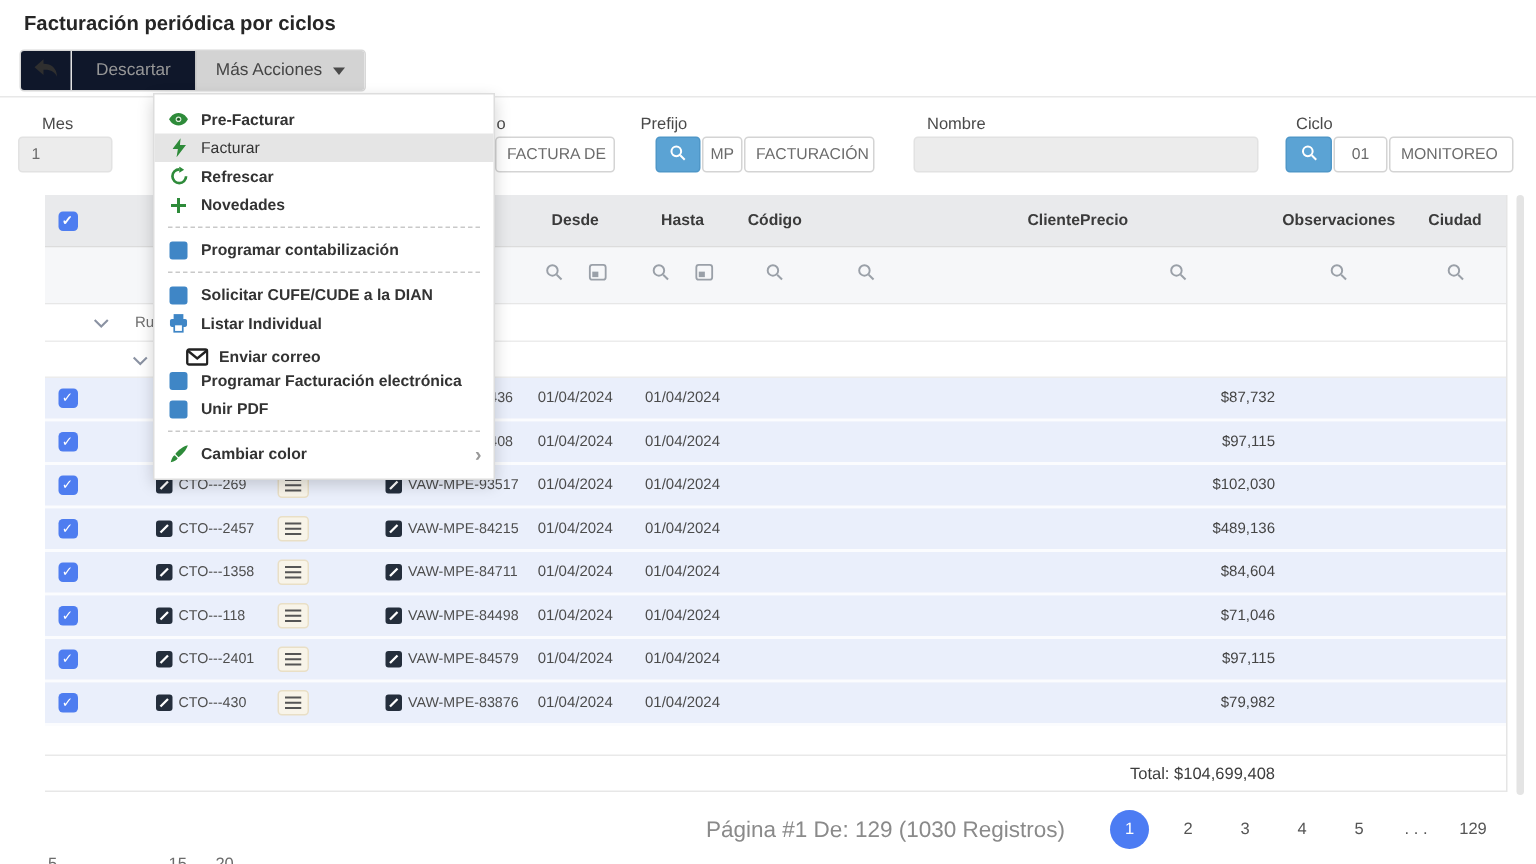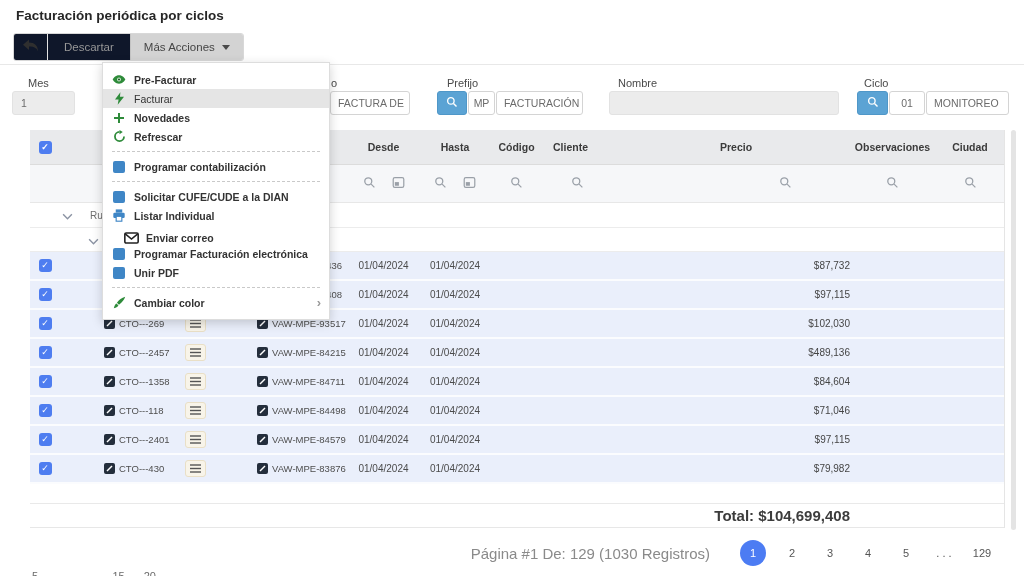--- a/index.html
+++ b/index.html
@@ -24,42 +24,42 @@
   .fbox.gray { background:#ececec; border:1px solid #e2e2e2; padding-left:8px; }
   .fbox.white { background:#fff; border:1px solid #d4d4d4; padding-left:7px; }
   .fbox.center { justify-content:center; padding-left:0; }
   .qbtn { position:absolute; height:24px; background:#5ba3d4; border:1px solid #4f97c8; border-radius:3px; display:flex; align-items:center; justify-content:center; cursor:pointer; }
 
   
   .table { position:absolute; left:30px; top:130px; width:975px; border-right:1px solid #e5e5e5; }
   .grid { display:grid; grid-template-columns:30px 18px 17px 90px 67px 93px 77px 66px 57px 175px 130px 85px 70px; align-items:center; }
   .thead { height:35px; background:#e9eaec; border-bottom:1px solid #dcdcdc; font-size:10.5px; font-weight:700; color:#3b3b3b; }
   .tfilter { height:38px; background:#f6f7f9; border-bottom:1px solid #e7e7e7; }
-  .hc { text-align:center; } .hl { text-align:left; padding-left:8px; } .hr { text-align:left; }
+  .hc { text-align:center; } .hl { text-align:right; padding-left:8px; } .hr { text-align:left; }
   .icons { display:flex; align-items:center; justify-content:center; gap:16px; }
   .icons.left { justify-content:flex-start; padding-left:26px; }
   .group-row { background:#fff; border-bottom:1px solid #ececec; display:flex; align-items:center; }
   .g1 { height:25px; padding-left:32px; gap:17px; }
   .g2 { height:24px; padding-left:58px; }
   .group-label { font-size:10px; color:#6f6f6f; }
   .row { height:29px; background:#eaeffb; border-bottom:2px solid #fbfcfe; font-size:10px; color:#4b4b4b; }
   .cb { width:13px; height:13px; background:#4e7df0; border-radius:3px; color:#fff; font-size:9px; line-height:13px; text-align:center; display:inline-block; cursor:pointer; }
   .cb-wrap { text-align:center; }
   .flexcell { display:flex; align-items:center; gap:4px; }
   .contract-cell { padding-left:9px; }
   .factura-cell { padding-left:5px; }
   .factura-cell.frag { justify-content:flex-end; padding-right:3px; }
   .code-text { font-size:9.5px; color:#4e4e4e; white-space:nowrap; }
   .doc-ic { width:11px; height:11px; background:#242e3c; border-radius:2px; display:inline-flex; align-items:center; justify-content:center; flex:0 0 11px; }
   .hamb { width:21px; height:17px; background:#f8f4e9; border:1px solid #e9dfc6; border-radius:3px; display:flex; align-items:center; justify-content:center; cursor:pointer; }
   .date-cell { text-align:center; }
   .price-cell { text-align:right; color:#454545; }
   .empty-row { height:20px; background:#fff; border-bottom:1px solid #e9e9e9; }
   .total-row { height:24px; background:#fff; border-bottom:1px solid #e7e7e7; display:flex; align-items:center; }
-  .total-text { width:820px; text-align:right; font-size:15px; font-weight:700; color:#3c3c3c; }
+  .total-text { width:820px; text-align:right; font-size:11px; font-weight:400; color:#3c3c3c; }
   .scrollstrip { position:absolute; left:1011px; top:130px; width:5px; height:400px; background:#e4e4e4; border-radius:3px; }
 
   
   .menu { position:absolute; left:102px; top:62px; width:228px; background:#fff; border:1px solid #ddd; box-shadow:0 3px 10px rgba(0,0,0,.18); padding:7px 0; z-index:10; }
   .mi { height:19px; display:flex; align-items:center; gap:7px; padding:0 8px; font-size:10.5px; font-weight:700; color:#333; cursor:pointer; white-space:nowrap; }
   .mi.hl { background:#e5e5e5; font-weight:400; }
   .mi.indent { padding-left:20px;align-items:flex-end; }
   .mi .ic { width:16px; display:flex; justify-content:center; align-items:center; flex:0 0 16px; }
   .bluesq { width:12px; height:12px; background:#3f86c6; border-radius:2px; }
   .sub-arrow { margin-left:auto; color:#999; font-size:13px; line-height:1; }
@@ -97,21 +97,21 @@
   </div>
 
   <div class="top-divider"></div>
 
   <div class="flabel" style="left:28px; top:77px;">Mes</div>
   <div class="fbox gray" style="left:12px; top:91px; width:63px;">1</div>
 
   <div class="flabel" style="left:331px; top:77px;">o</div>
   <div class="fbox white" style="left:330px; top:91px; width:80px;">FACTURA DE</div>
 
-  <div class="flabel" style="left:447px; top:77px;text-align:right;">Prefijo</div>
+  <div class="flabel" style="left:427px; top:77px;text-align:right;">Prefijo</div>
   <button class="qbtn" style="left:437px; top:91px; width:30px;">
     <span><svg width="12" height="12" viewBox="0 0 16 16">
           <circle cx="6.5" cy="6.5" r="4.3" fill="none" stroke="#fff" stroke-width="1.8"></circle>
           <line x1="10" y1="10" x2="14" y2="14" stroke="#fff" stroke-width="1.8"></line>
         </svg></span>
   </button>
   <div class="fbox white center" style="left:468px; top:91px; width:27px;">MP</div>
   <div class="fbox white" style="left:496px; top:91px; width:87px;">FACTURACIÓN</div>
 
   <div class="flabel" style="left:618px; top:77px;">Nombre</div>
@@ -510,34 +510,34 @@
     <div class="mi hl">
       <span class="ic">
           <svg width="9" height="13" viewBox="0 0 10 14">
             <path d="M6 0 0 8h4L3 14l7-9H5.5L6 0z" fill="#2e8b3a"></path>
           </svg>
         </span>
       <span>Facturar</span>
     </div>
     <div class="mi">
       <span class="ic">
-          <svg width="12" height="12" viewBox="0 0 12 12">
-            <path d="M5 1h2v4h4v2H7v4H5V7H1V5h4z" fill="#2e8b3a"></path>
-          </svg>
-        </span>
-      <span>Novedades</span>
-    </div>
-    <div class="mi">
-      <span class="ic">
           <svg width="13" height="13" viewBox="0 0 16 16">
             <path d="M13.6 8A5.6 5.6 0 1 1 8 2.4" fill="none" stroke="#2e8b3a" stroke-width="2.2"></path>
             <path d="M8 0l4 2.6L8 5.2z" fill="#2e8b3a"></path>
           </svg>
         </span>
       <span>Refrescar</span>
+    </div>
+    <div class="mi">
+      <span class="ic">
+          <svg width="12" height="12" viewBox="0 0 12 12">
+            <path d="M5 1h2v4h4v2H7v4H5V7H1V5h4z" fill="#2e8b3a"></path>
+          </svg>
+        </span>
+      <span>Novedades</span>
     </div>
     <hr class="mdash">
     <div class="mi">
       <span class="ic">
           <span class="bluesq"></span>
         </span>
       <span>Programar contabilización</span>
     </div>
     <hr class="mdash">
     <div class="mi">

